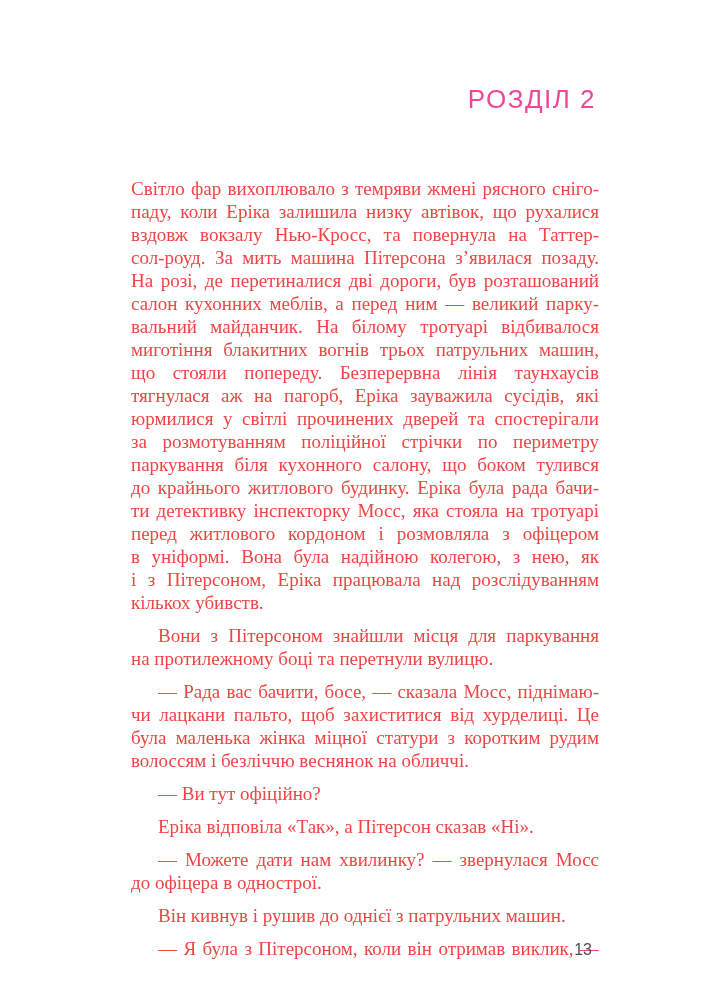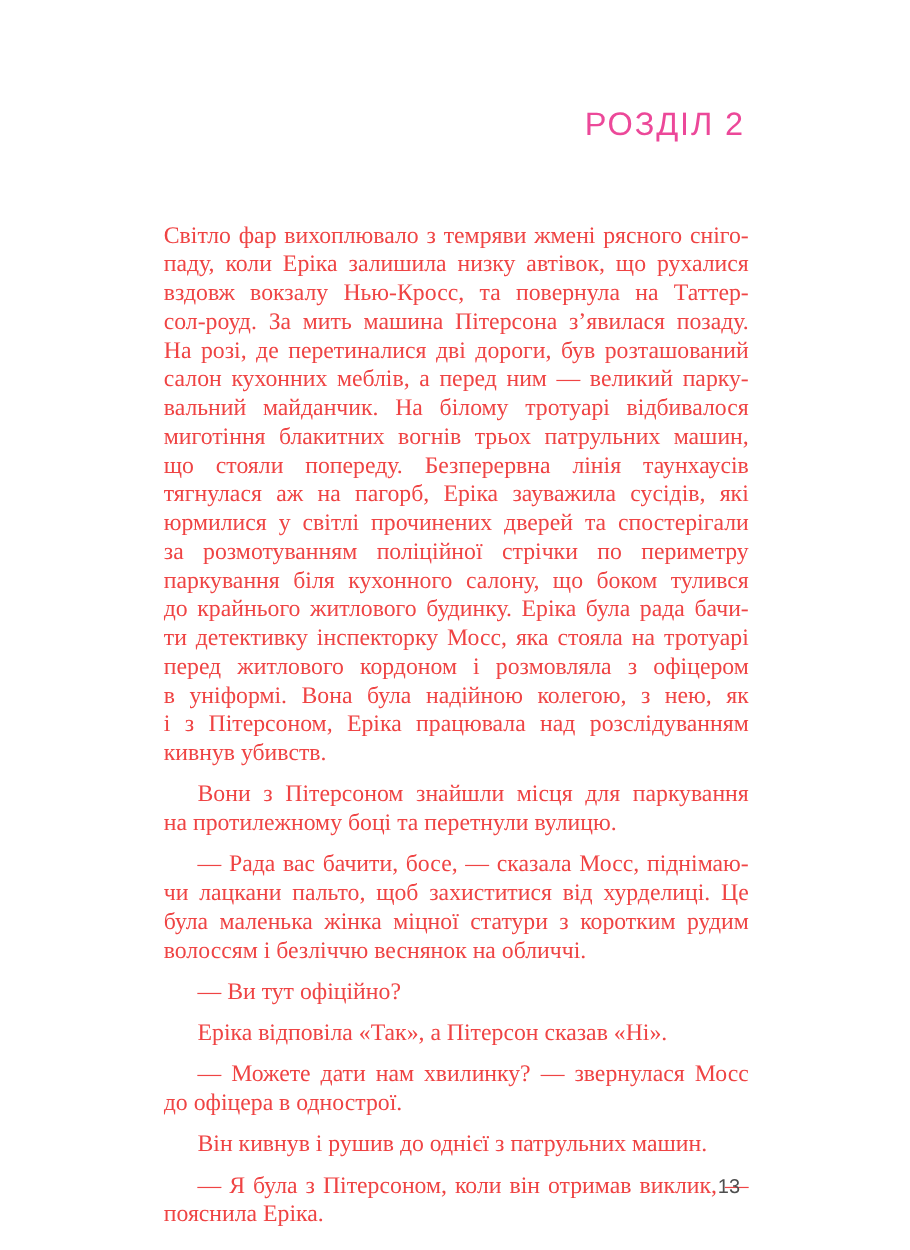--- a/index.html
+++ b/index.html
@@ -81,30 +81,29 @@
       <div class="line justified">що стояли попереду. Безперервна лінія таунхаусів</div>
       <div class="line justified">тягнулася аж на пагорб, Еріка зауважила сусідів, які</div>
       <div class="line justified">юрмилися у світлі прочинених дверей та спостерігали</div>
       <div class="line justified">за розмотуванням поліційної стрічки по периметру</div>
       <div class="line justified">паркування біля кухонного салону, що боком тулився</div>
       <div class="line justified">до крайнього житлового будинку. Еріка була рада бачи-</div>
       <div class="line justified">ти детективку інспекторку Мосс, яка стояла на тротуарі</div>
       <div class="line justified">перед житлового кордоном і розмовляла з офіцером</div>
       <div class="line justified">в уніформі. Вона була надійною колегою, з нею, як</div>
       <div class="line justified">і з Пітерсоном, Еріка працювала над розслідуванням</div>
-      <div class="line last">кивнув убивств.</div>
+      <div class="line last">кількох убивств.</div>
       <div class="line justified indent">Вони з Пітерсоном знайшли місця для паркування</div>
       <div class="line last">на протилежному боці та перетнули вулицю.</div>
       <div class="line justified indent">— Рада вас бачити, босе, — сказала Мосс, піднімаю-</div>
       <div class="line justified">чи лацкани пальто, щоб захиститися від хурделиці. Це</div>
       <div class="line justified">була маленька жінка міцної статури з коротким рудим</div>
       <div class="line last">волоссям і безліччю веснянок на обличчі.</div>
       <div class="line last indent">— Ви тут офіційно?</div>
       <div class="line last indent">Еріка відповіла «Так», а Пітерсон сказав «Ні».</div>
       <div class="line justified indent">— Можете дати нам хвилинку? — звернулася Мосс</div>
       <div class="line last">до офіцера в однострої.</div>
       <div class="line last indent">Він кивнув і рушив до однієї з патрульних машин.</div>
       <div class="line justified indent">— Я була з Пітерсоном, коли він отримав виклик, —</div>
-      <div class="line last">пояснила Еріка.</div>
     </div>
 
   <div class="page-number">13</div>
 </div>
 
 </body></html>

